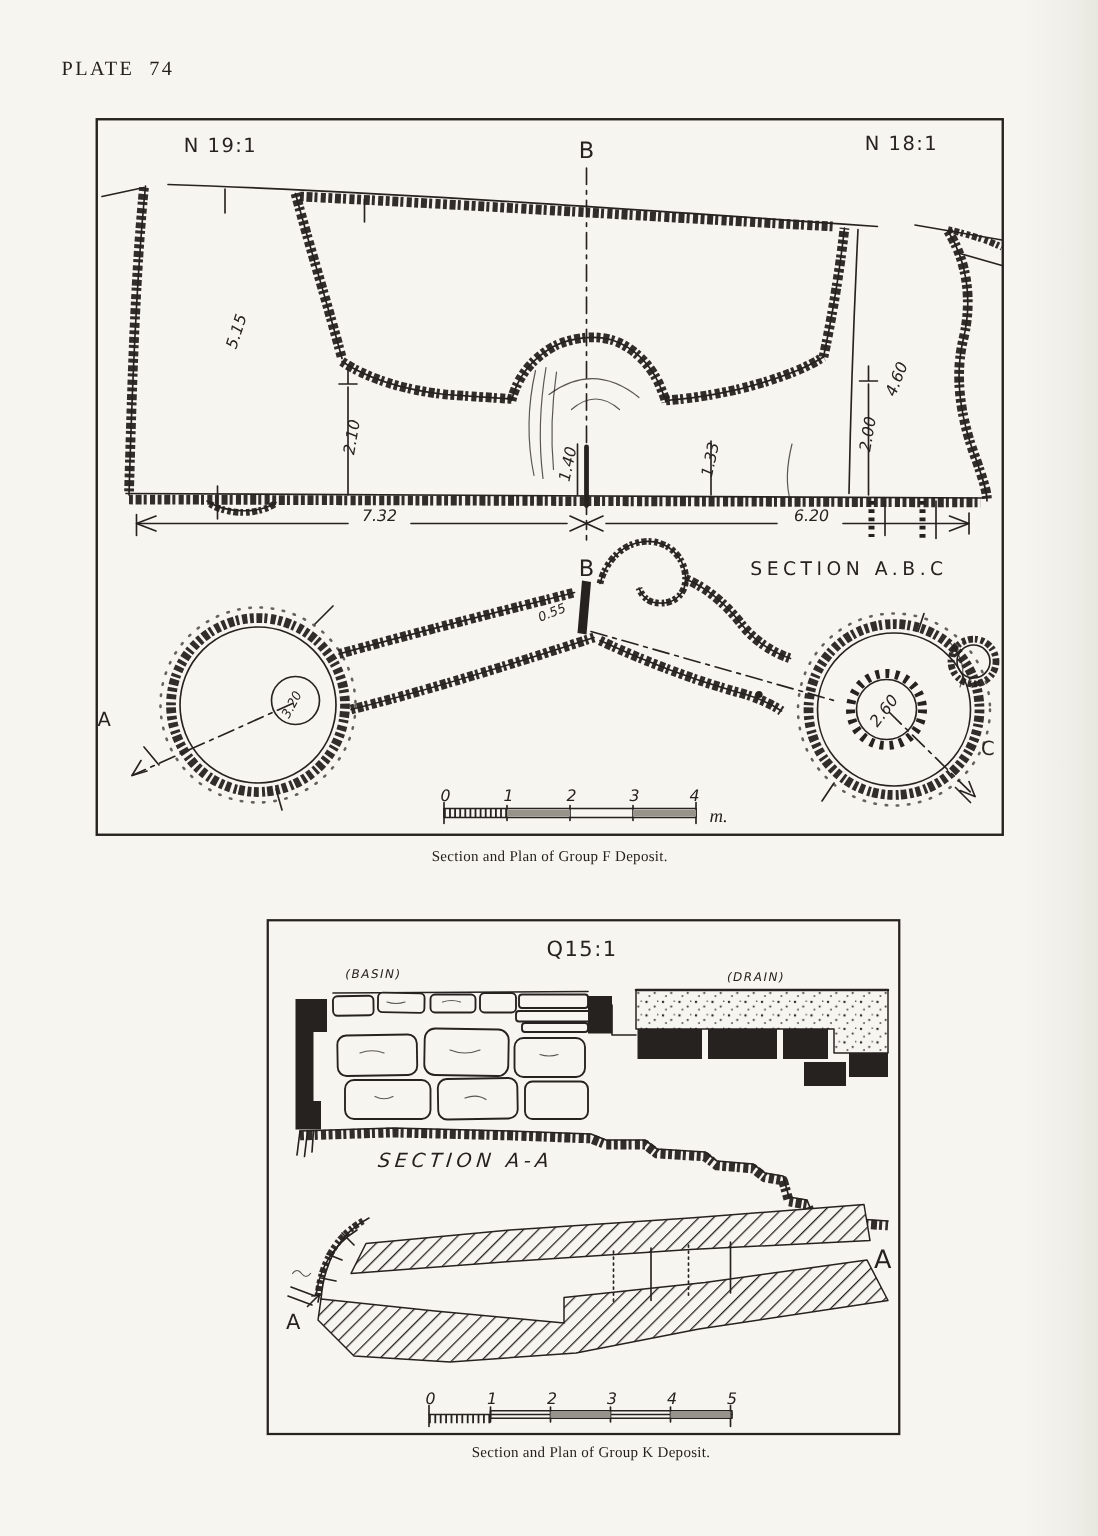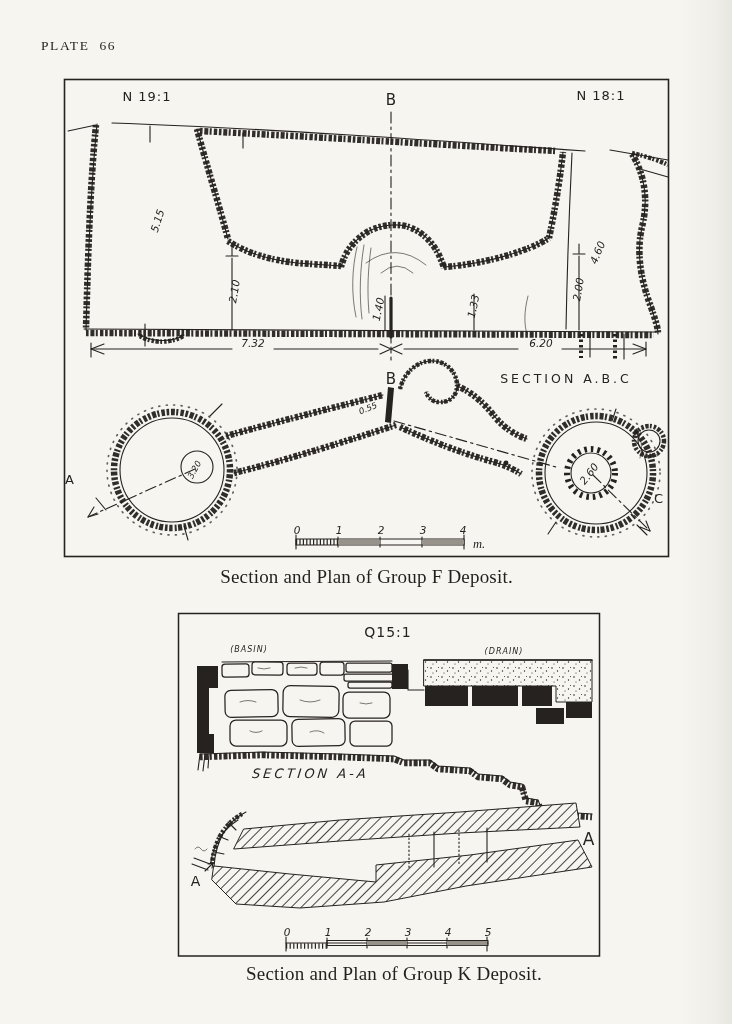--- a/index.html
+++ b/index.html
@@ -5,21 +5,21 @@
   html,body{margin:0;padding:0;}
   body{
     width:732px;height:1024px;position:relative;overflow:hidden;
     background:linear-gradient(90deg,#f6f5f0 0%,#f6f5f0 93%,#eeede7 98%,#e7e6df 100%);
     font-family:"Liberation Serif",serif;color:#231f1c;
   }
   .plate-label{
     position:absolute;left:41px;top:38px;font-size:13.5px;letter-spacing:1.6px;word-spacing:5px;
   }
   .fig{position:absolute;}
-  .caption{position:absolute;text-align:center;font-size:19px;letter-spacing:.2px;}
+  .caption{position:absolute;text-align:center;font-size:10px;letter-spacing:.2px;}
   
   .ink{stroke:#262220;fill:none;stroke-linejoin:round;stroke-linecap:round;}
   .thin{stroke-width:1.1;}
   .vthin{stroke-width:.8;opacity:.75;}
   .rubble{stroke-width:6.5;stroke-linecap:butt;stroke-dasharray:2.6 1.8 4 1.4 2 2.2 3.4 1.7;opacity:.95;}
   .rubble-sm{stroke-width:4.5;stroke-linecap:butt;stroke-dasharray:2.4 1.6 3.4 1.3 1.8 2;opacity:.95;}
   .dots{stroke-width:1.7;stroke-dasharray:1 6.5;opacity:.7;}
   .dashdot{stroke-width:1.1;stroke-dasharray:11 4 2.5 4;}
   .fillink{fill:#262220;stroke:none;}
   .stone{fill:#f6f5f0;stroke:#262220;stroke-width:1.25;}
@@ -29,21 +29,21 @@
   .meas{font:italic 10.5px "DejaVu Sans",sans-serif;text-anchor:middle;}
   .meas-sm{font:italic 8.5px "DejaVu Sans",sans-serif;text-anchor:middle;}
   .sect-title{font:12.5px "DejaVu Sans",sans-serif;letter-spacing:3px;text-anchor:middle;}
   .tiny-it{font:italic 8px "DejaVu Sans",sans-serif;letter-spacing:1px;text-anchor:middle;}
   .tickno{font:italic 10.5px "DejaVu Sans",sans-serif;text-anchor:middle;}
   .unit{font:italic 12.5px "Liberation Serif",serif;text-anchor:middle;}
 </style>
 </head>
 <body>
 
-<div class="plate-label">PLATE 66</div>
+<div class="plate-label">PLATE 74</div>
 
 <svg class="fig" style="left:63px;top:78px;" width="607" height="480" viewBox="63 78 607 480">
   <rect x="64.5" y="79.5" width="604" height="477" fill="none" stroke="#262220" stroke-width="1.6"></rect>
 
   <text class="lt" x="147" y="101">N 19:1</text>
   <text class="lt-lg" x="391" y="105">B</text>
   <text class="lt" x="601" y="100">N 18:1</text>
 
   <g class="ink">
 

